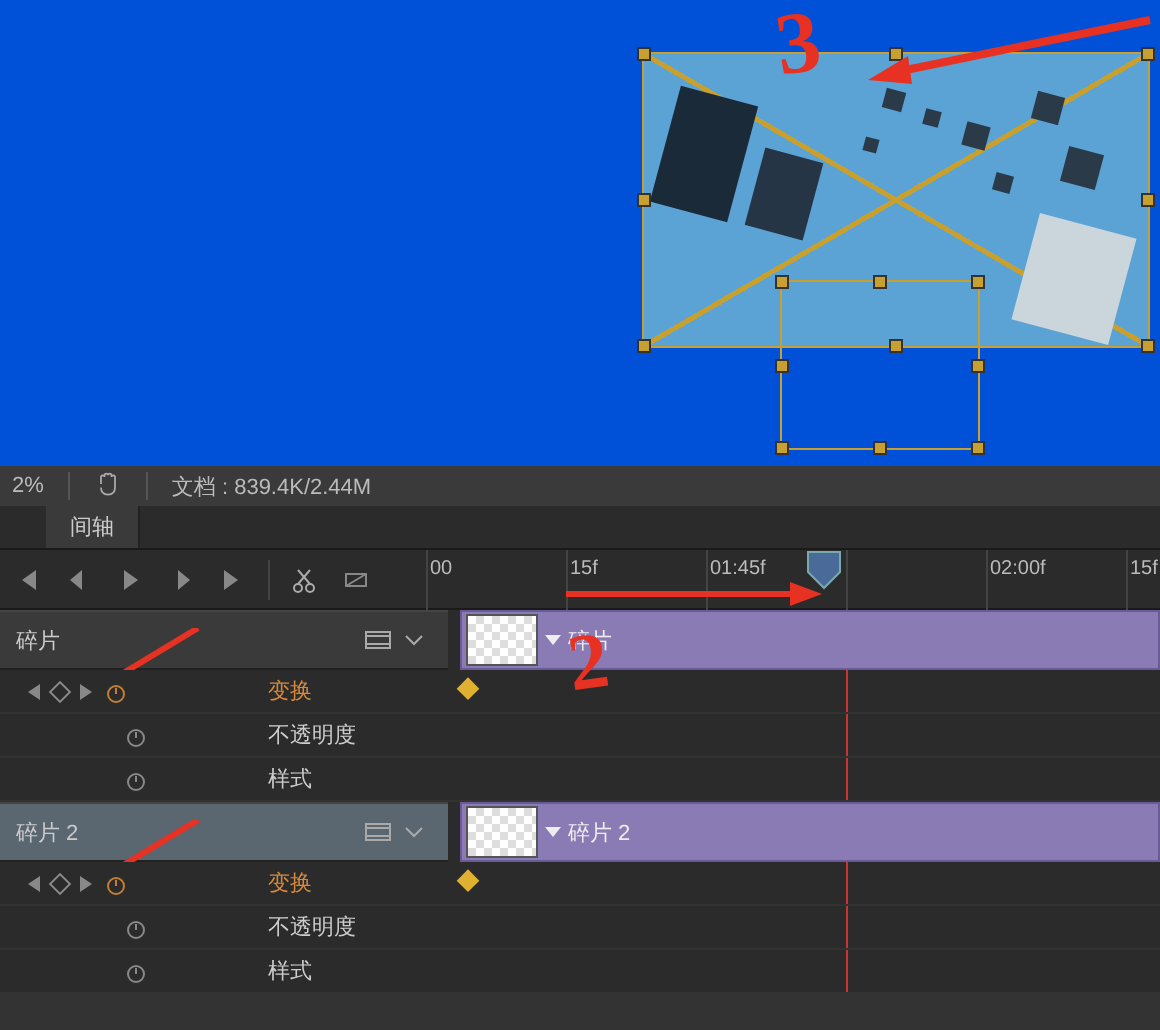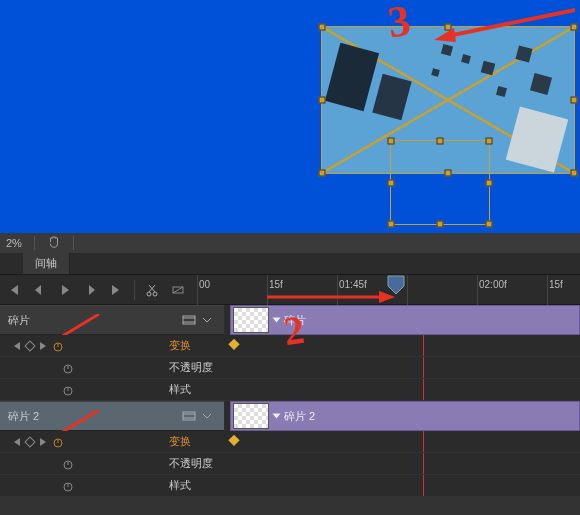--- a/index.html
+++ b/index.html
@@ -18,38 +18,38 @@
 .status-bar .sep { width: 1px; height: 14px; background: #555; }
 .status-bar svg { width: 14px; height: 14px; }
 
 .tab-bar { height: 22px; background: #2b2b2b; display: flex; border-bottom: 1px solid #1a1a1a; }
 .tab { padding: 3px 12px; background: #3a3a3a; color: #ccc; border-right: 1px solid #222; margin-left: 23px; }
 
 .tools-row { height: 30px; background: #2b2b2b; display: flex; align-items: center; border-bottom: 1px solid #1a1a1a; }
 .tool-btn { width: 26px; height: 26px; display: flex; align-items: center; justify-content: center; color: #777; }
 .tool-btn svg { width: 14px; height: 14px; }
 .tool-divider { width: 1px; height: 20px; background: #444; margin: 0 4px; }
-.ruler-area { flex: 1; position: relative; height: 30px; margin-left: 6px; }
+.ruler-area { flex: 1; position: relative; height: 30px; margin-left: 22px; }
 .ruler-tick { position: absolute; top: 0; height: 30px; border-left: 1px solid #444; }
 .ruler-label { position: absolute; top: 4px; color: #bbb; font-size: 10px; }
 .playhead-marker { position: absolute; top: 0; transform: translateX(-50%); }
 .playhead-marker svg { width: 18px; height: 22px; }
 .playhead-arrow { position: absolute; pointer-events: none; }
 
 .timeline-body { display: flex; background: #2b2b2b; }
 .left-panel { width: 224px; background: #2b2b2b; }
 .right-panel { flex: 1; position: relative; background: #2b2b2b; }
 
 .layer-header { height: 30px; display: flex; align-items: center; padding: 0 8px; background: #3a3a3a; border-top: 1px solid #444; border-bottom: 1px solid #222; position: relative; }
 .layer-header.sel { background: #5a6670; }
 .layer-title { flex: 1; }
 .layer-icon { width: 18px; height: 18px; display: flex; align-items: center; justify-content: center; color: #aaa; }
 .layer-icon svg { width: 14px; height: 14px; }
 
-.sub-row { height: 22px; display: flex; align-items: center; padding-left: 14px; background: #2b2b2b; border-bottom: 1px solid #333; position: relative; gap: 35px; }
+.sub-row { height: 22px; display: flex; align-items: center; padding-left: 14px; background: #2b2b2b; border-bottom: 1px solid #333; position: relative; }
 .sub-ctrl { display: flex; gap: 6px; align-items: center; width: 120px; color: #888; }
 .sub-ctrl .diamond { width: 8px; height: 8px; border: 1px solid #888; transform: rotate(45deg); }
 .sub-ctrl .tri-l { width: 0; height: 0; border-top: 4px solid transparent; border-bottom: 4px solid transparent; border-right: 6px solid #888; }
 .sub-ctrl .tri-r { width: 0; height: 0; border-top: 4px solid transparent; border-bottom: 4px solid transparent; border-left: 6px solid #888; }
 .sub-ctrl .stopwatch { width: 12px; height: 12px; }
 .sub-label { color: #ccc; }
 .sub-label.hl { color: #d88a3c; }
 
 .clip { position: absolute; height: 30px; background: #8b7bb5; border: 1px solid #6a5a95; display: flex; align-items: center; }
 .clip-thumb { width: 36px; height: 26px; margin: 0 2px; background: repeating-conic-gradient(#ddd 0% 25%, #fff 0% 50%) 0/8px 8px; border: 1px solid #555; }
@@ -110,20 +110,21 @@
   <div class="red-num" style="left:388px;top:-4px">3</div>
 </div>
 
 <div class="status-bar">
   <span>2%</span>
   <span class="sep"></span>
   <span><svg viewBox="0 0 16 16">
         <path d="M4 8 V4 a1 1 0 0 1 2 0 V3 a1 1 0 0 1 2 0 V3 a1 1 0 0 1 2 0 V4 a1 1 0 0 1 2 0 V10 c0 2-1 4-4 4s-4-2-4-4" fill="none" stroke="#aaa" stroke-width="1"></path>
       </svg></span>
   <span class="sep"></span>
+  <span><span>文档</span> : <span>839.4K/2.44M</span></span>
 </div>
 
 <div class="tab-bar">
   <div class="tab">间轴</div>
 </div>
 
 <div class="tools-row">
   <div class="tool-btn">
       <svg viewBox="0 0 14 14">
         <path d="M3 2v10M5 7l7-5v10z" fill="#888"></path>

